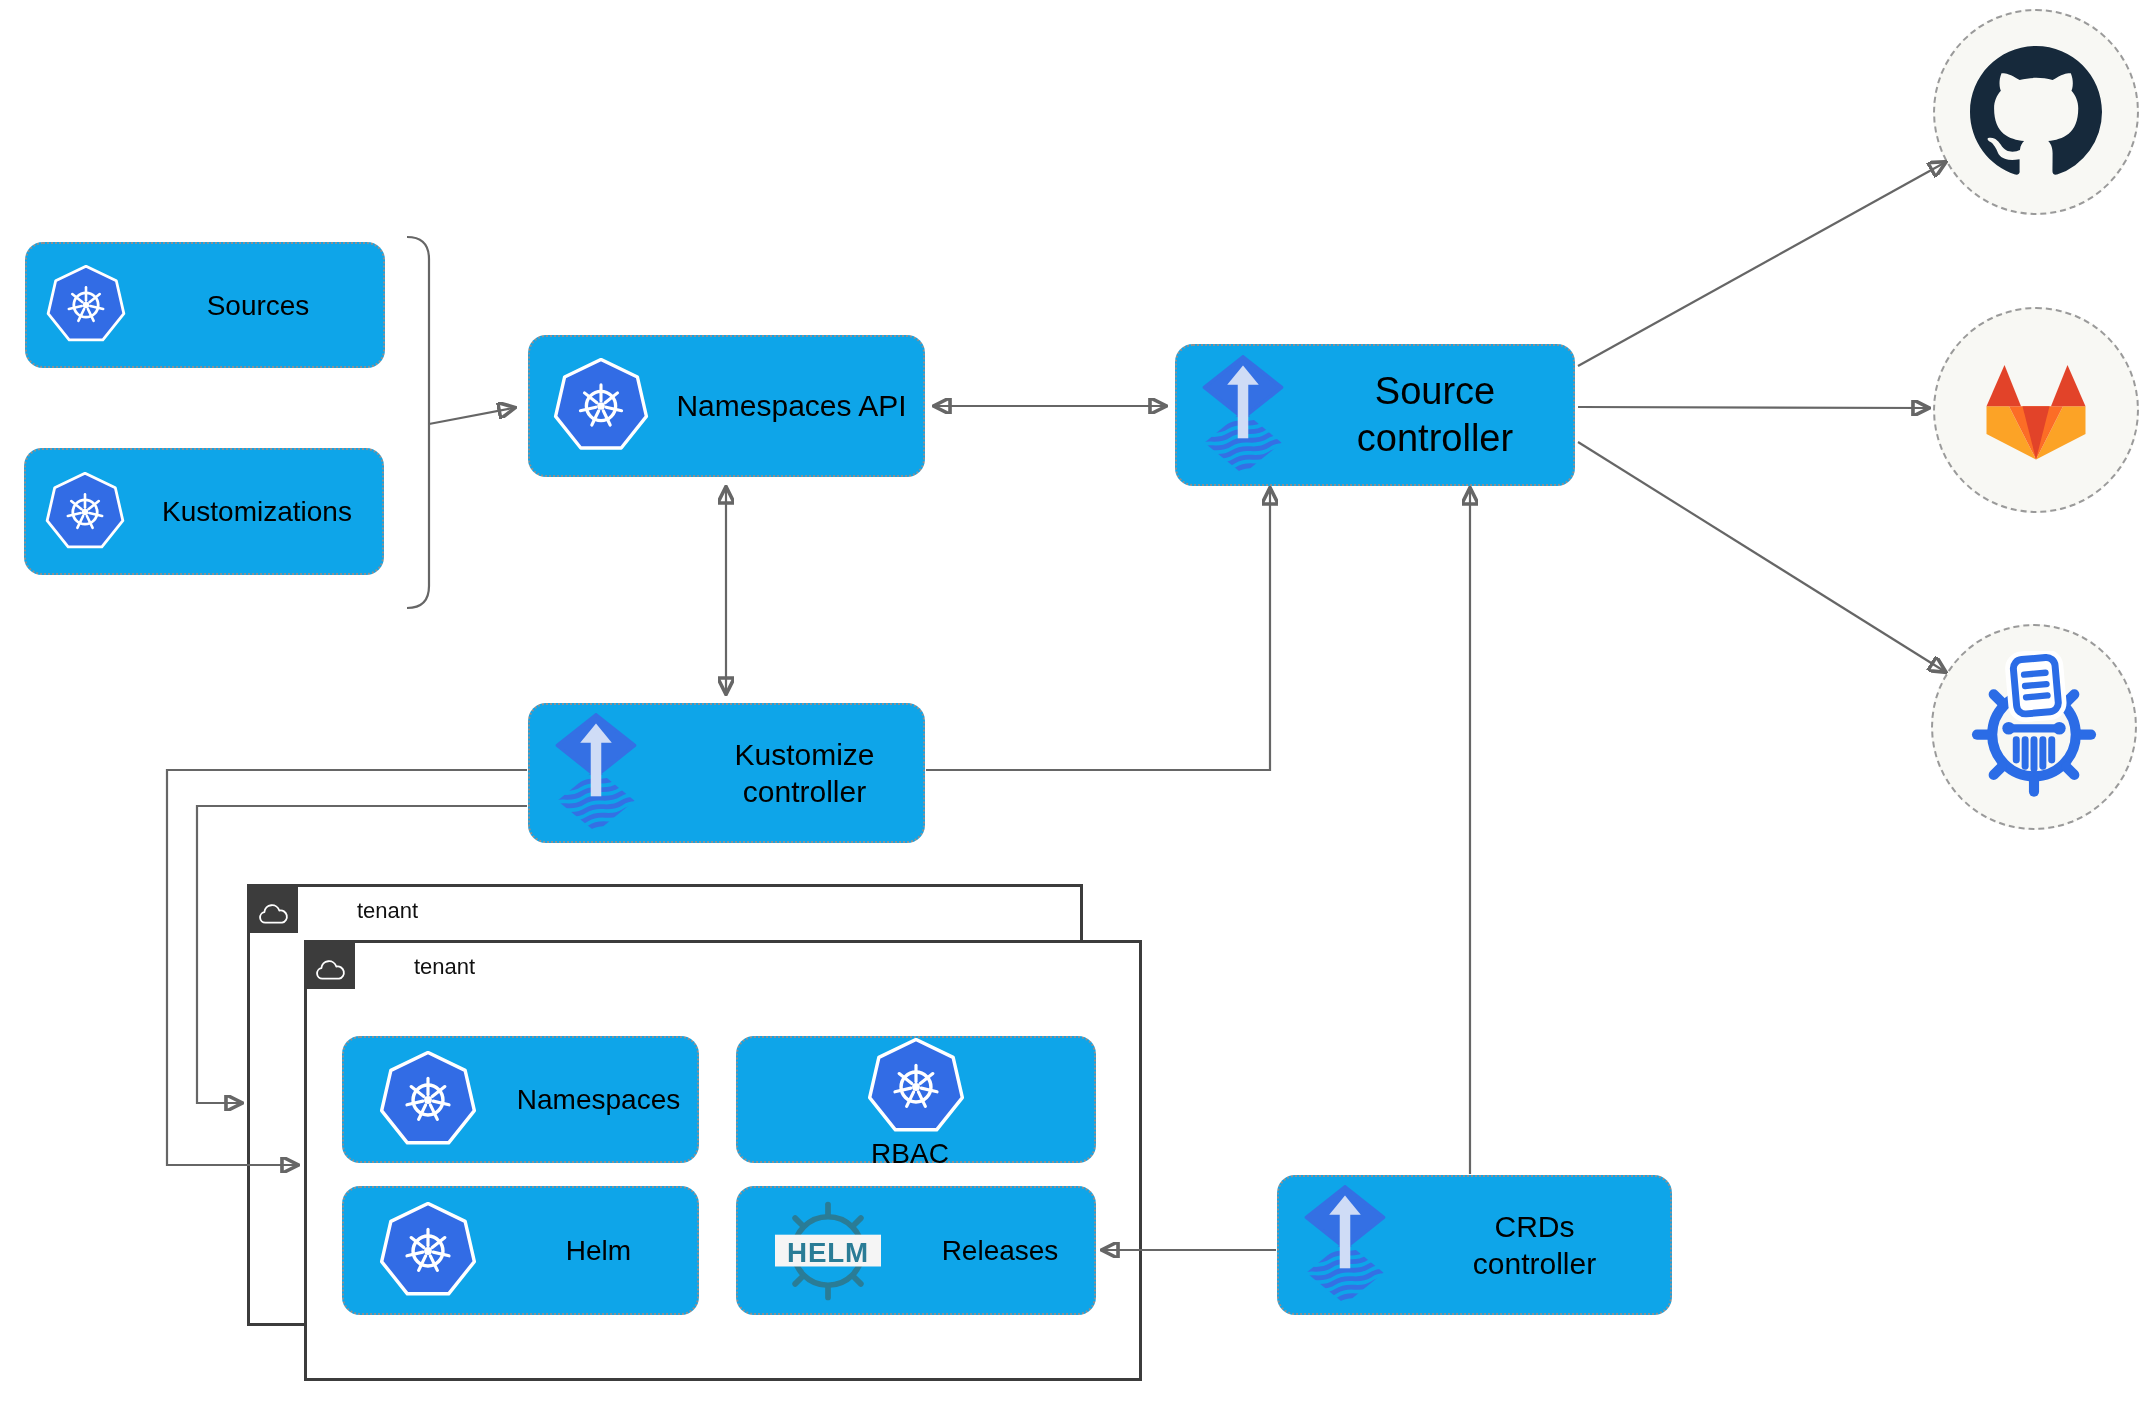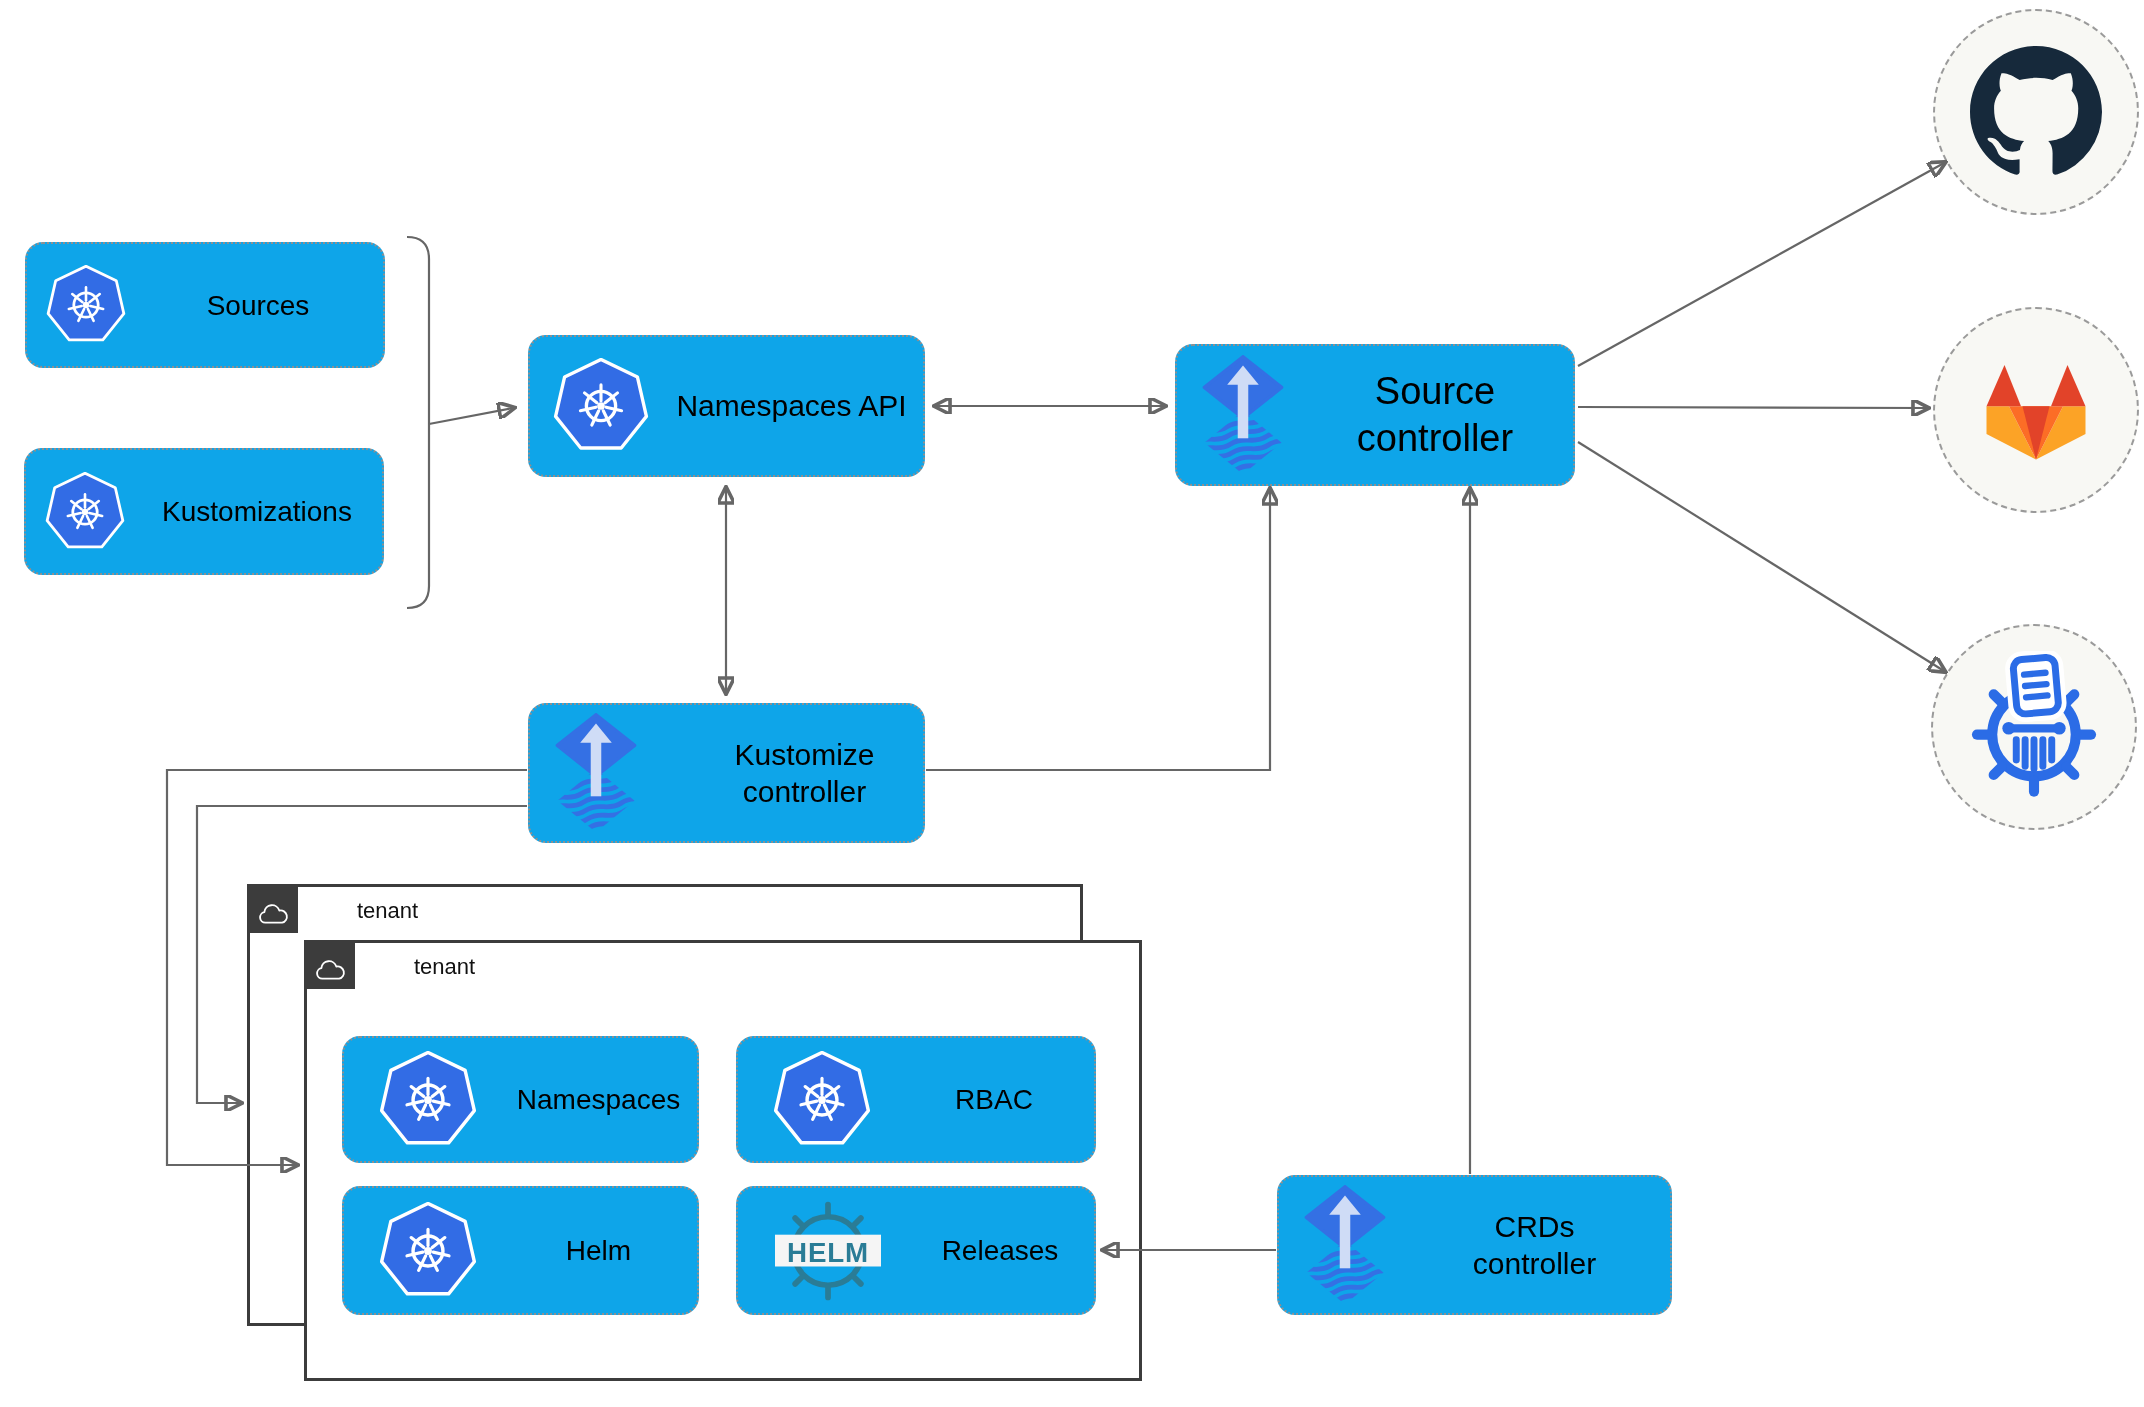--- a/index.html
+++ b/index.html
@@ -14,21 +14,21 @@
   .two-line .label{display:flex;justify-content:center;}
   .two-line .label span{display:block;max-width:195px;}
 
   #sources             {left:25px;  top:242px;  width:360px; height:126px;}
   #kustomizations      {left:24px;  top:448px;  width:360px; height:127px;}
   #k8s-api             {left:528px; top:335px;  width:397px; height:142px; font-size:30px;}
   #source-controller   {left:1175px;top:344px;  width:400px; height:142px; font-size:38px;}
   #kustomize-controller{left:528px; top:703px;  width:397px; height:140px; font-size:30px;gap:36px;}
   #helm-controller     {left:1277px;top:1175px; width:395px; height:140px; font-size:30px;}
   #namespaces          {left:342px; top:1036px; width:357px; height:127px;}
-  #rbac                {left:736px; top:1036px; width:360px; height:127px;}
+  #rbac                {left:736px; top:1036px; width:360px; height:127px;flex-direction:column;}
   #crds                {left:342px; top:1186px; width:357px; height:129px;}
   #releases            {left:736px; top:1186px; width:360px; height:129px;}
 
   #sources .icon, #kustomizations .icon{width:118px;}
   #k8s-api .icon{width:142px;}
   #namespaces .icon,#rbac .icon,#crds .icon{width:168px;}
   #releases .icon{width:180px;}
   .ctrl .icon{width:132px;}
 
   

